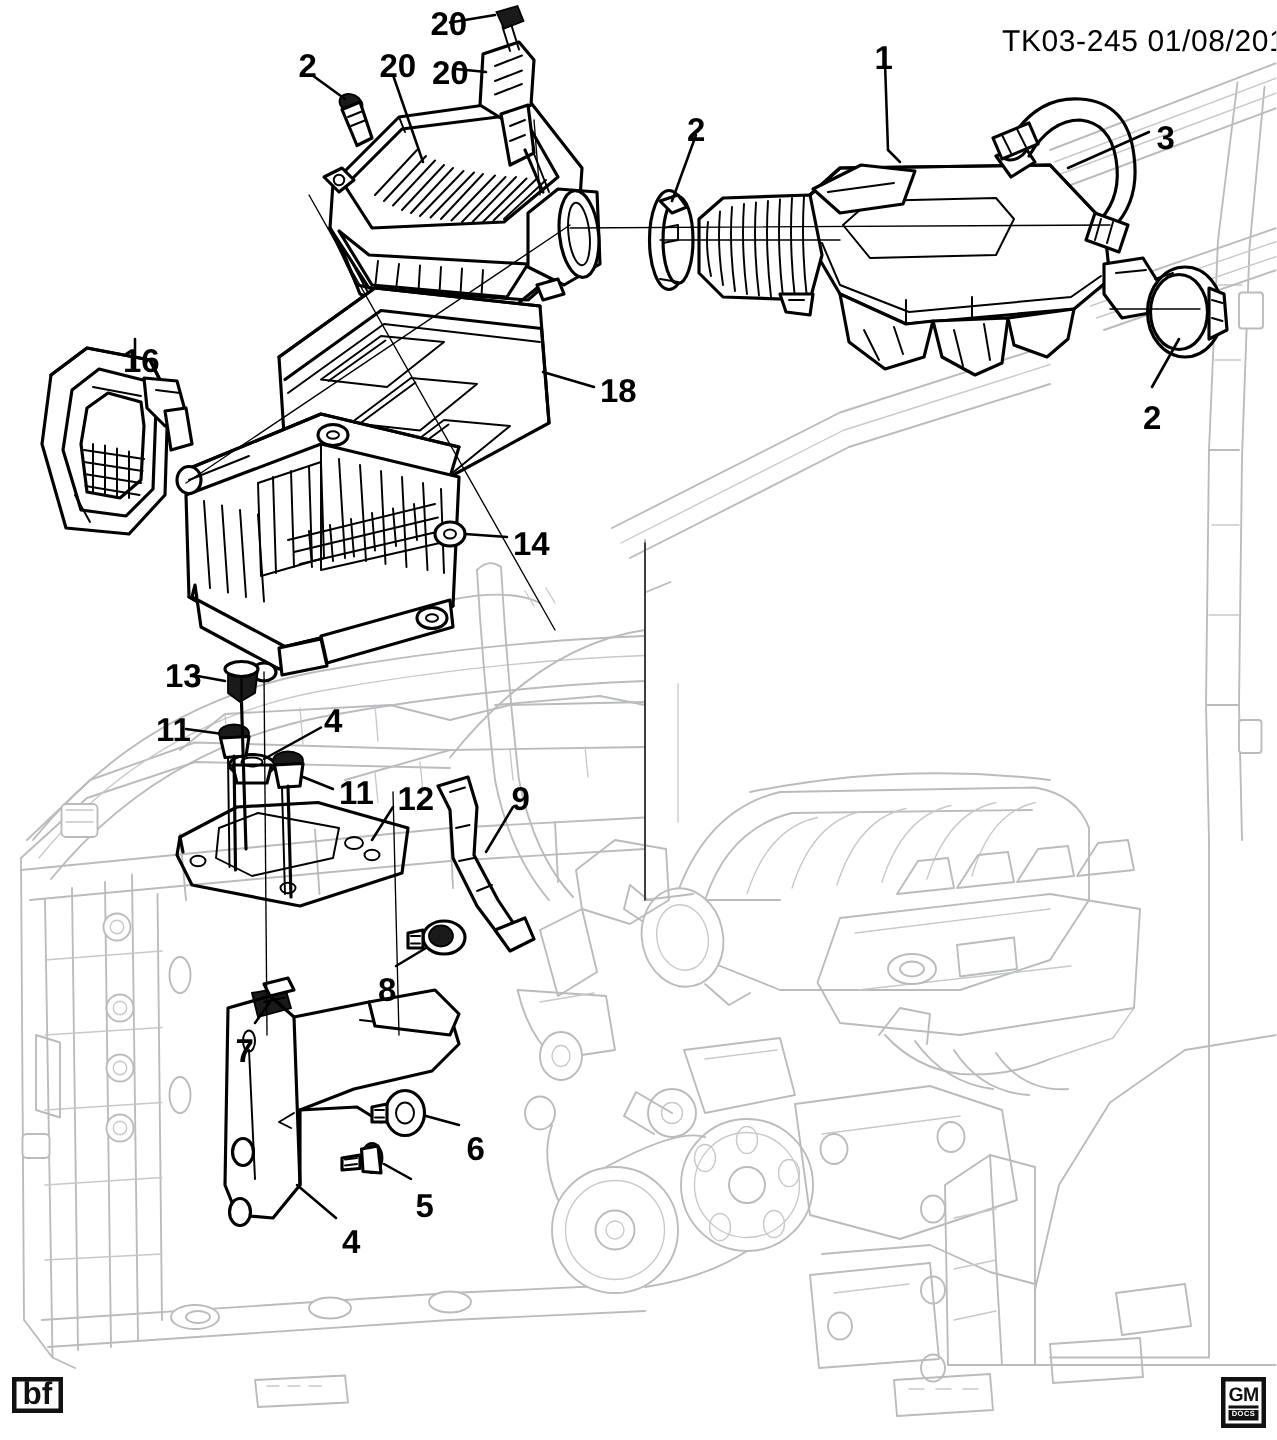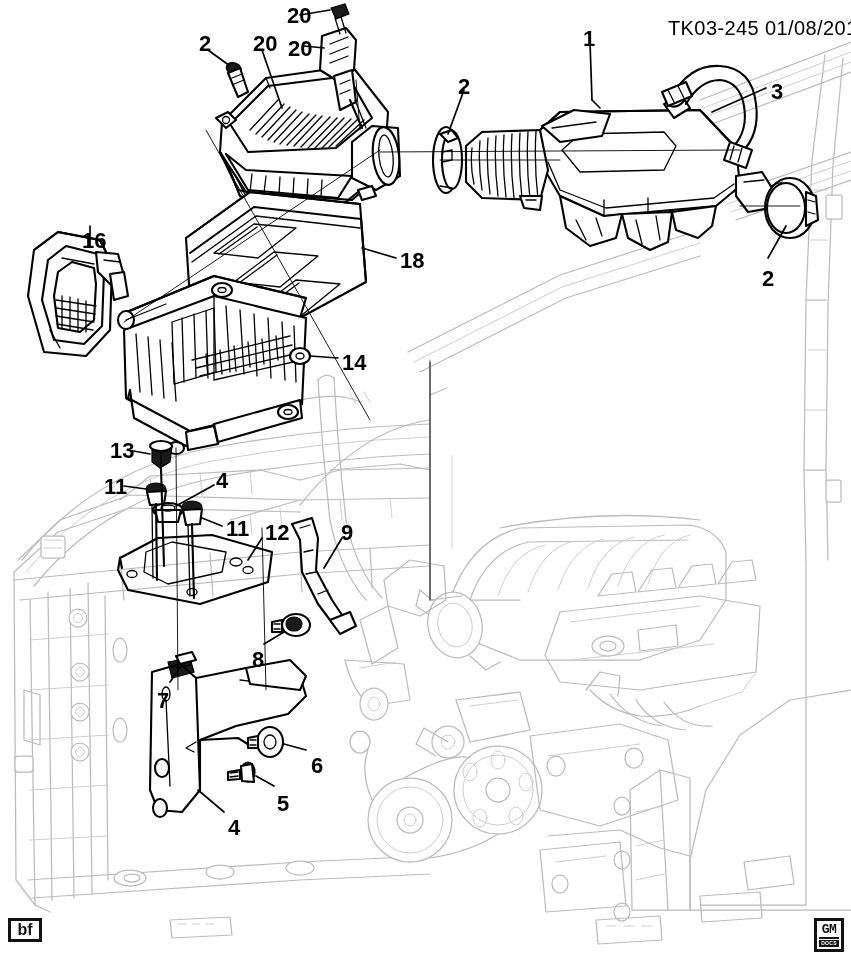--- a/index.html
+++ b/index.html
@@ -31,33 +31,33 @@
     line-height:1;
     white-space:nowrap;
   }
   #bf-badge{
     position:absolute;left:8px;top:918px;
     width:34px;height:24px;
     border:3px solid #111;
     background:#fff;
     display:flex;align-items:center;justify-content:center;
     font-family:"Liberation Sans",sans-serif;
-    font-size:16px;font-weight:bold;color:#111;
+    font-size:21px;font-weight:bold;color:#111;
     box-sizing:border-box;
   }
   #gm-badge{
     position:absolute;left:814px;top:918px;
     width:30px;height:34px;
     border:3px solid #111;
     background:#fff;
     box-sizing:border-box;
     display:flex;flex-direction:column;align-items:center;justify-content:center;
   }
   #gm-badge .gm-main{
-    font-family:Liberation Mono, monospace;
+    font-family:Liberation Sans, sans-serif;
     font-size:13px;font-weight:bold;color:#111;line-height:1;
     letter-spacing:-0.5px;
   }
   #gm-badge .gm-rule{width:20px;height:2px;background:#111;margin:1px 0;}
   #gm-badge .gm-sub{
     font-size:5px;font-weight:bold;color:#fff;background:#111;
     padding:0 2px;line-height:1.4;letter-spacing:0.3px;
   }
 </style>
 </head>

